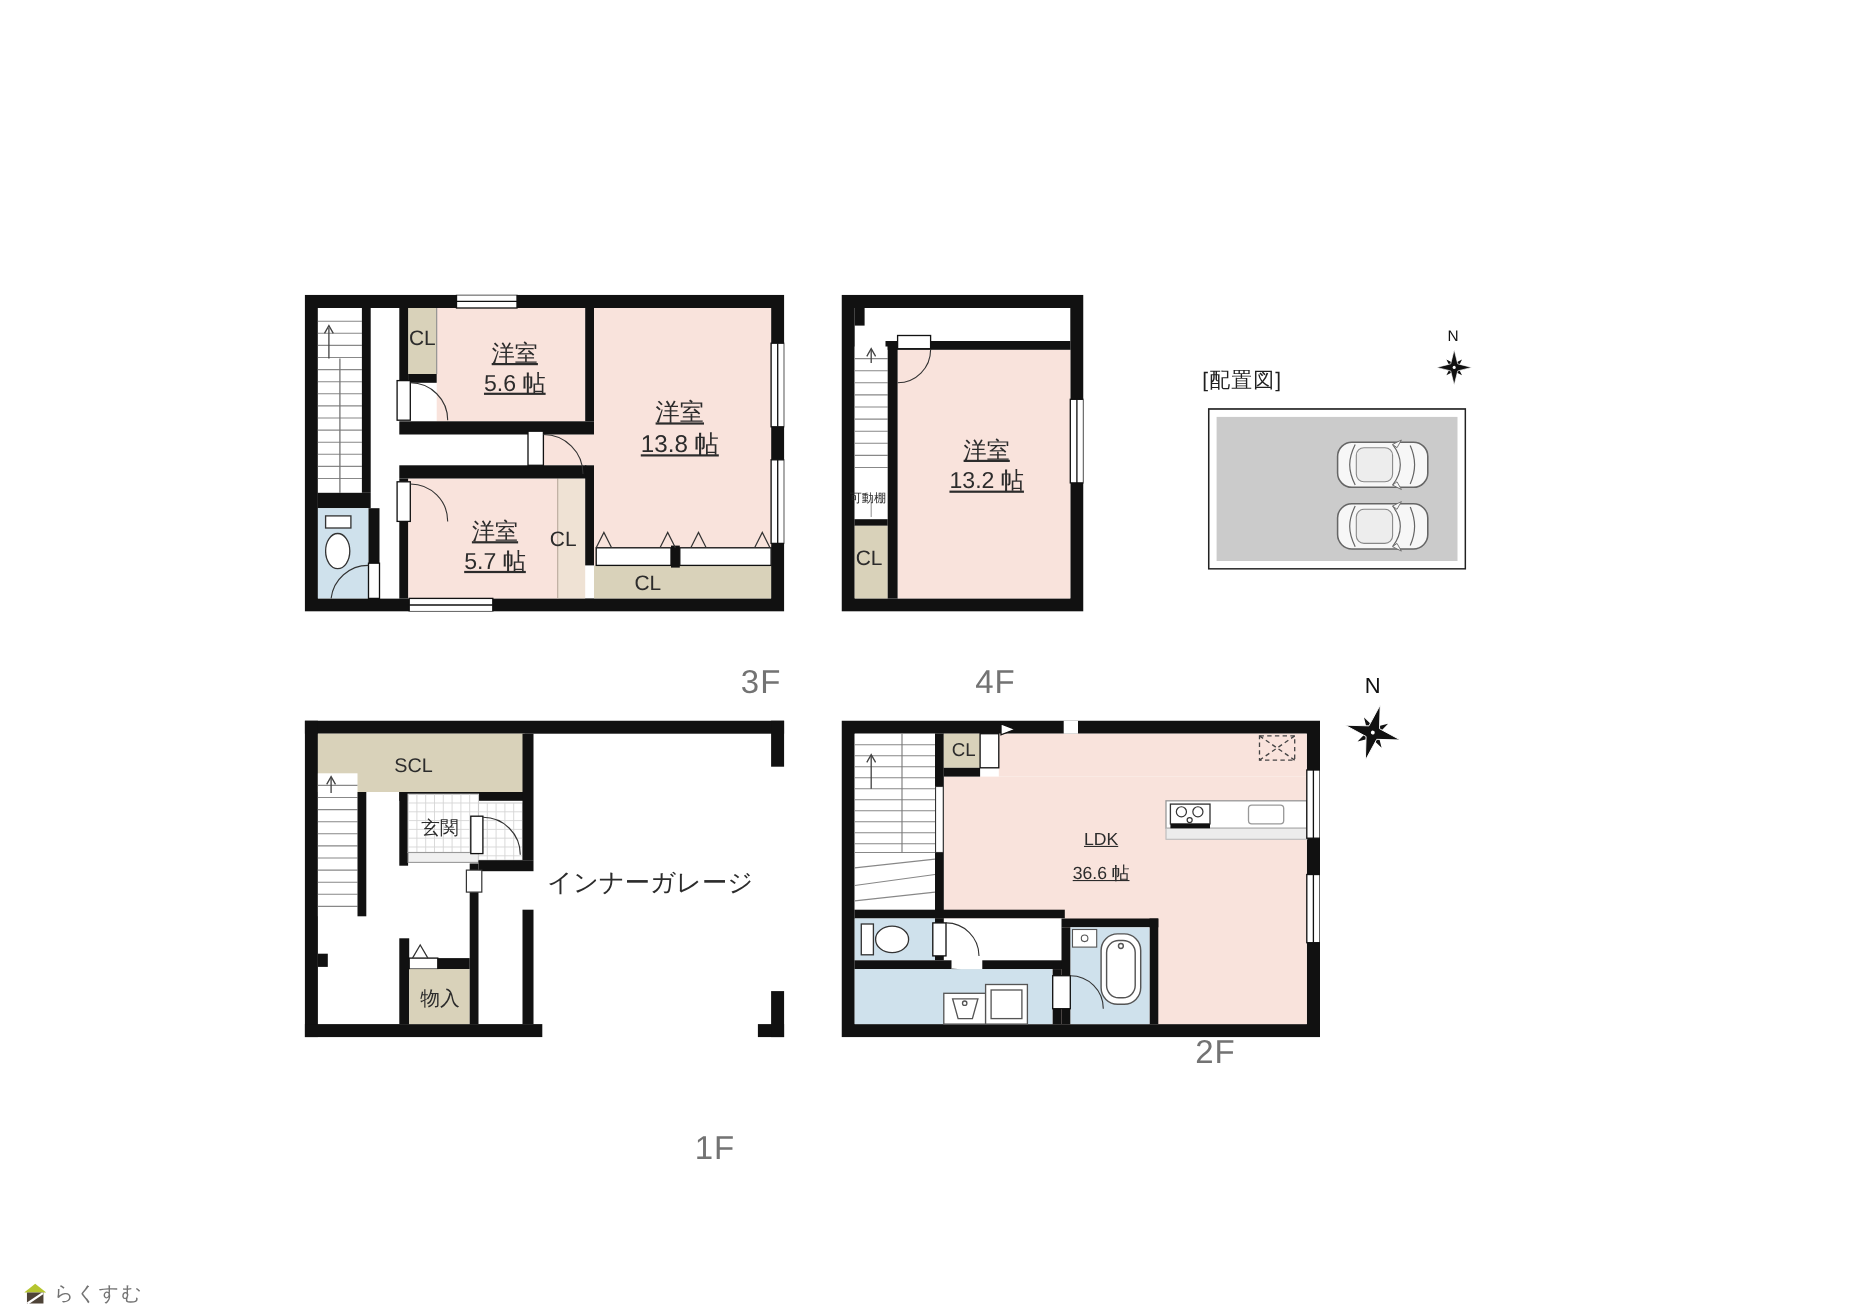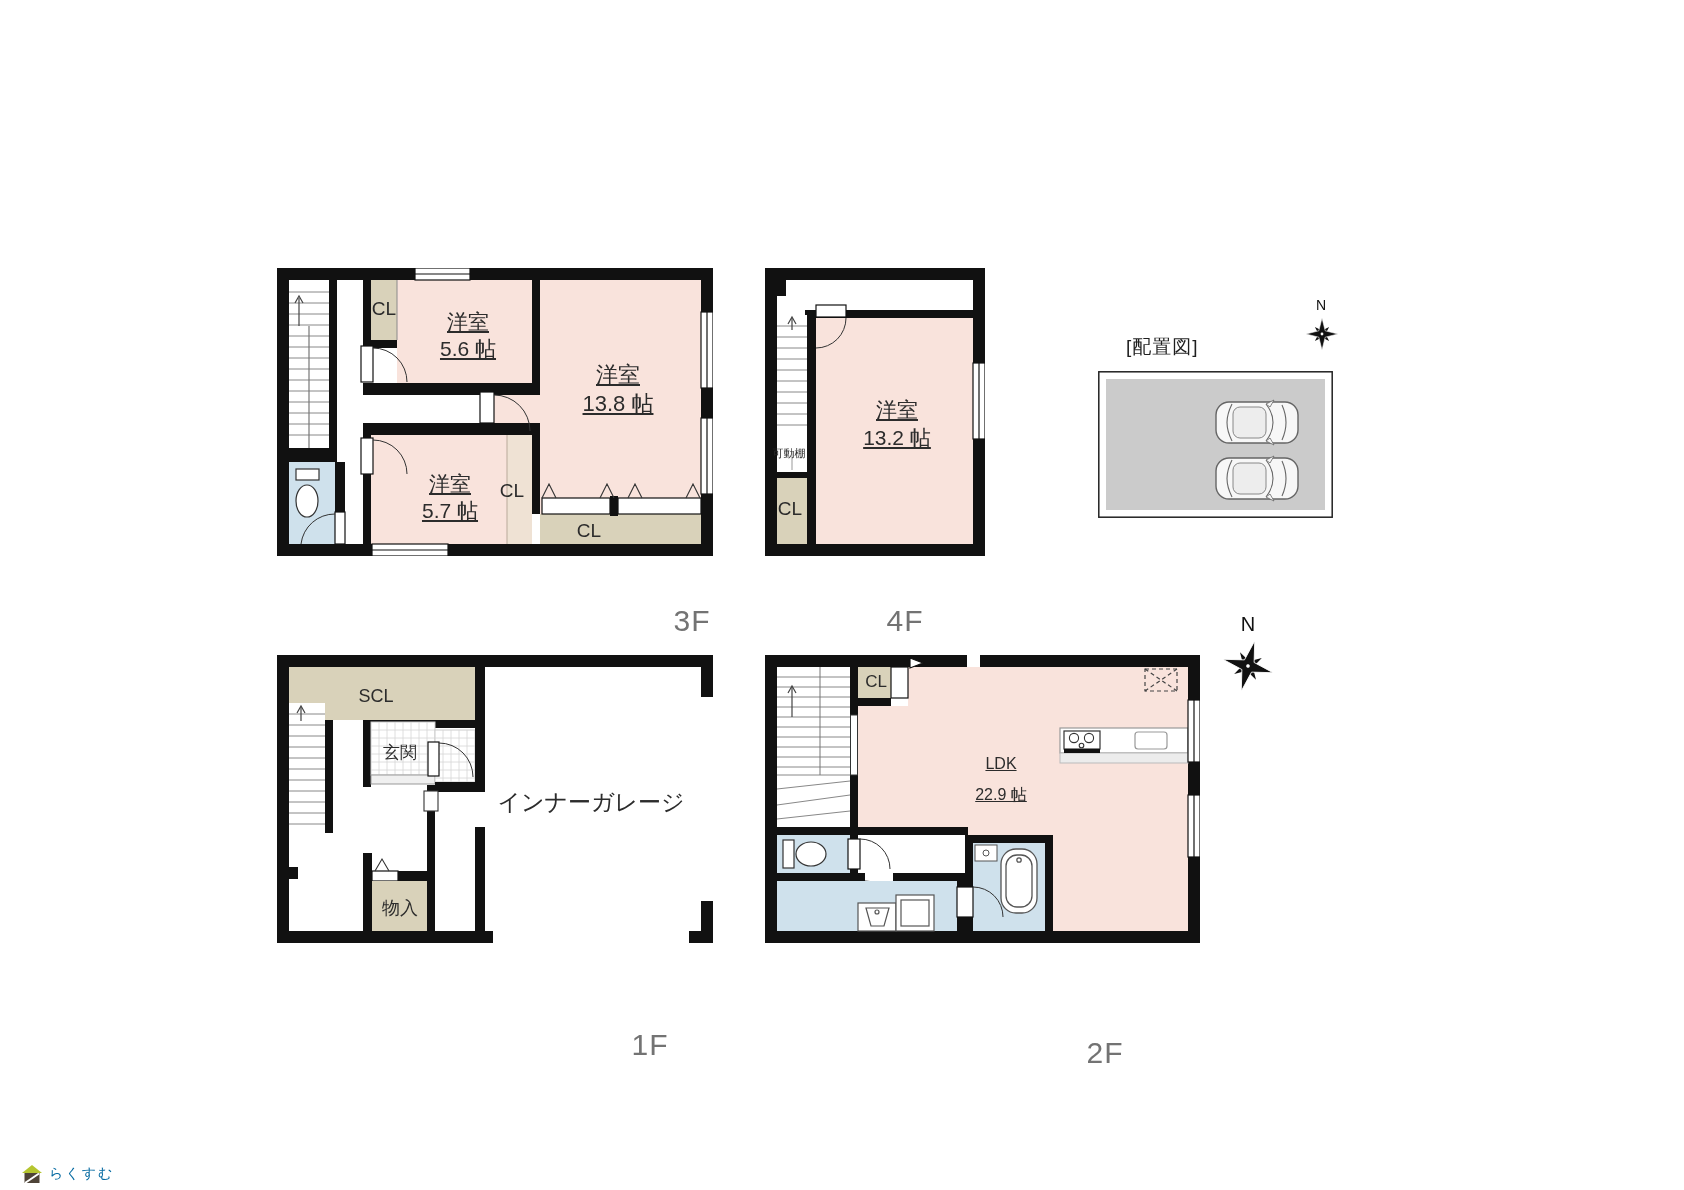--- a/index.html
+++ b/index.html
@@ -2,25 +2,25 @@
 <html><head>
 <meta charset="utf-8">
 <style>
   html,body{margin:0;padding:0;background:#fff;}
   .canvas{position:relative;width:1684px;height:1190px;background:#fff;overflow:hidden;
           font-family:"Liberation Sans","DejaVu Sans",sans-serif;color:#2b2b2b;}
   .plan{position:absolute;}
   .lbl{position:absolute;text-align:center;color:#2c2c2c;line-height:1.25;white-space:nowrap;}
   .room-lbl div{white-space:nowrap;text-decoration:underline;}
   .floor-tag{font-size:30px;letter-spacing:1px;color:#737373;margin-top:36px;}
-  .site-title{font-size:19px;color:#1f1f1f;letter-spacing:1px;margin-left:33px;}
+  .site-title{font-size:19px;color:#1f1f1f;letter-spacing:1px;}
   .north{font-size:14px;color:#111;}
   .north-big{font-size:20px;color:#111;}
   .logo{position:absolute;left:22px;top:1164px;display:flex;align-items:center;gap:7px;}
-  .logo span{font-size:14px;letter-spacing:2px;color:#0369a1;}
+  .logo span{font-size:18px;letter-spacing:2px;color:#737373;}
   svg{display:block;}
 </style>
 </head>
 <body>
 
 <div class="canvas">
 
   <svg class="plan" style="left:277px;top:268px" width="436" height="288" viewBox="0 0 436 288">
     <rect x="0" y="0" width="436" height="288" fill="#111"></rect>
     <rect x="12" y="12" width="412" height="264" fill="#fff"></rect>
@@ -346,23 +346,23 @@
 
   <div class="lbl" style="left:336px;top:685px;width:80px;font-size:18px">SCL</div>
   <div class="lbl" style="left:365px;top:742px;width:70px;font-size:17px">玄関</div>
   <div class="lbl" style="left:365px;top:897px;width:70px;font-size:18px">物入</div>
   <div class="lbl" style="left:481px;top:788px;width:220px;font-size:23px">インナーガレージ</div>
   <div class="lbl floor-tag" style="left:620px;top:990px;width:60px">1F</div>
 
   <div class="lbl" style="left:856px;top:671px;width:40px;font-size:17px">CL</div>
   <div class="lbl room-lbl" style="left:931px;top:748px;width:140px;font-size:16px;line-height:31px">
     <div>LDK</div>
-    <div>22.9 帖</div>
-  </div>
-  <div class="lbl floor-tag" style="left:1075px;top:998px;width:60px">2F</div>
+    <div>36.6 帖</div>
+  </div>
+  <div class="lbl floor-tag" style="left:1075px;top:902px;width:60px">2F</div>
 
   <div class="logo">
     <svg width="20" height="20" viewBox="0 0 20 20">
       <polygon points="10,1 20,9 0,9" fill="#b5c52f"></polygon>
       <rect x="2.5" y="9" width="15" height="10" fill="#4e4337"></rect>
       <line x1="3" y1="19" x2="17" y2="9.5" stroke="#fff" stroke-width="2"></line>
     </svg>
     <span>らくすむ</span>
   </div>
 

